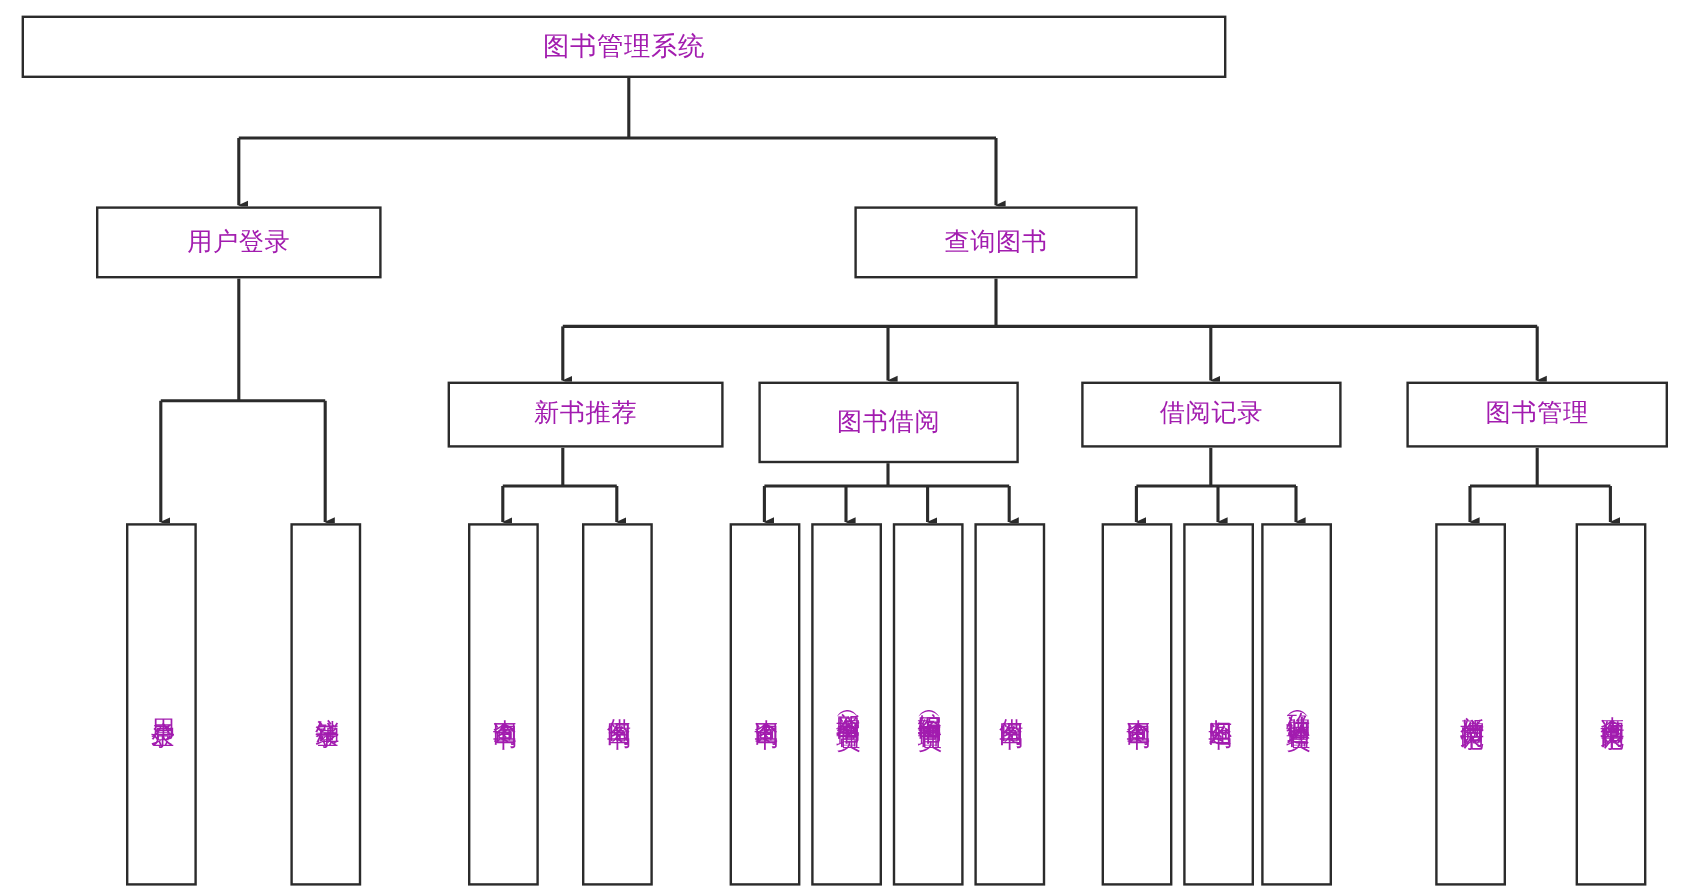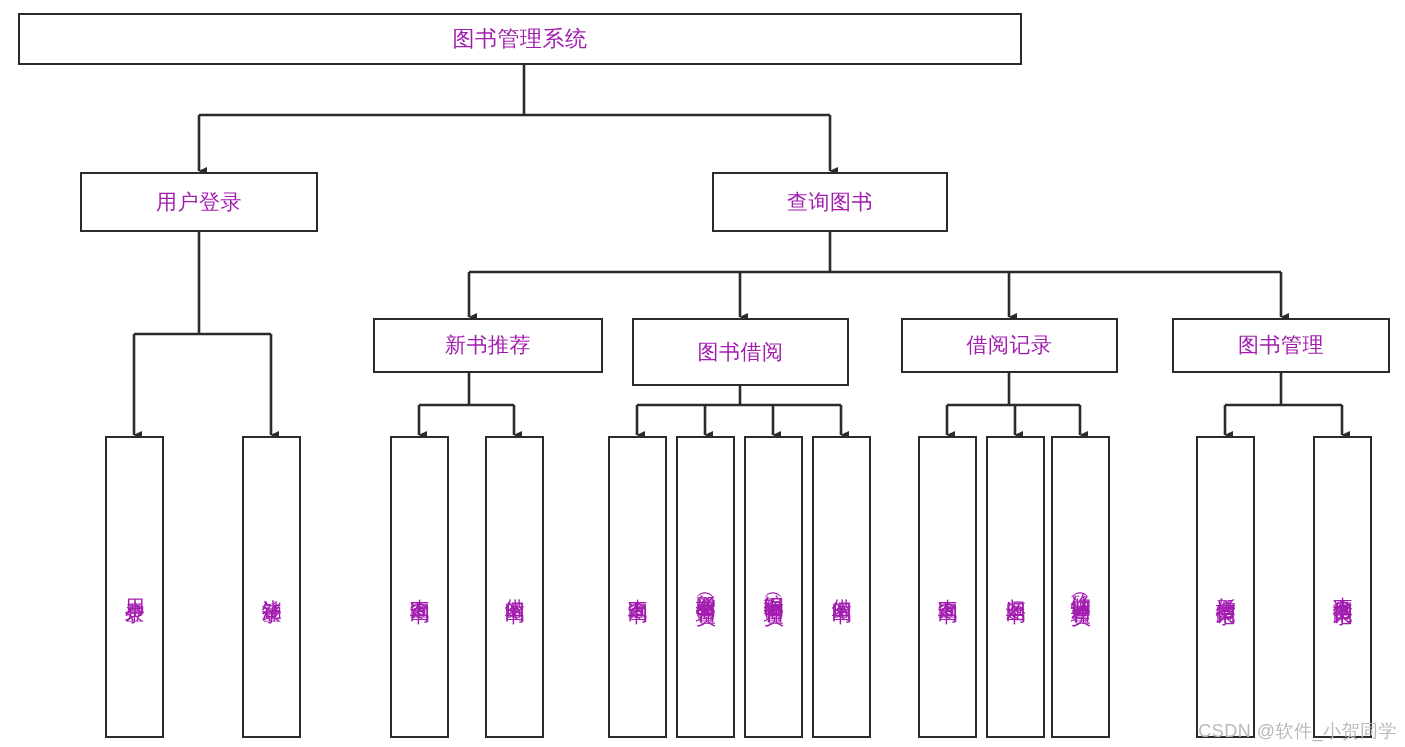--- a/index.html
+++ b/index.html
@@ -178,14 +178,13 @@
     <span class="node-label">确认归还（管理员）</span>
   </div>
 
   <div class="node-box vertical" style="left: 1196px; top: 436px; width: 59px; height: 302px;">
     <span class="node-label">新增借阅记录</span>
   </div>
   <div class="node-box vertical" style="left: 1313px; top: 436px; width: 59px; height: 302px;">
     <span class="node-label">查询借阅记录</span>
   </div>
 
-  <div class="watermark">CSDN @软件_小贺同学</div>
 </div>
 
 </body></html>

